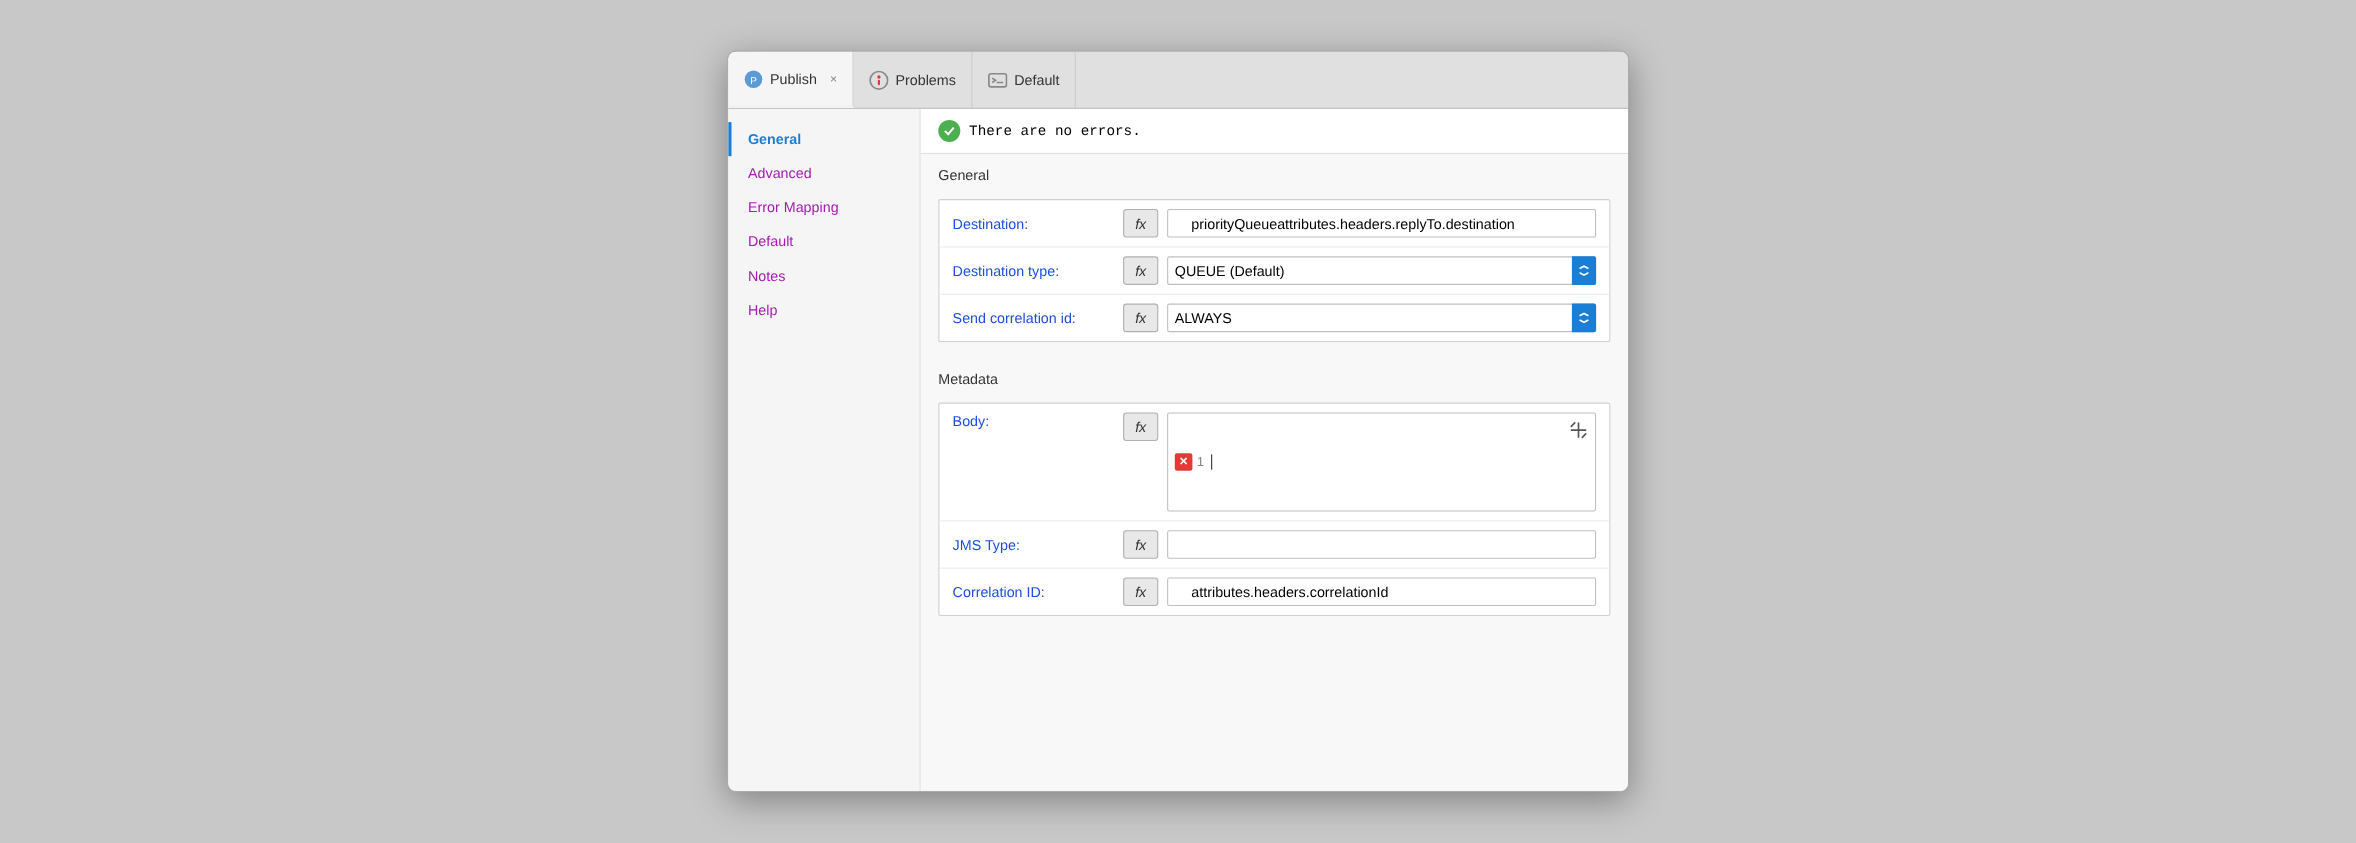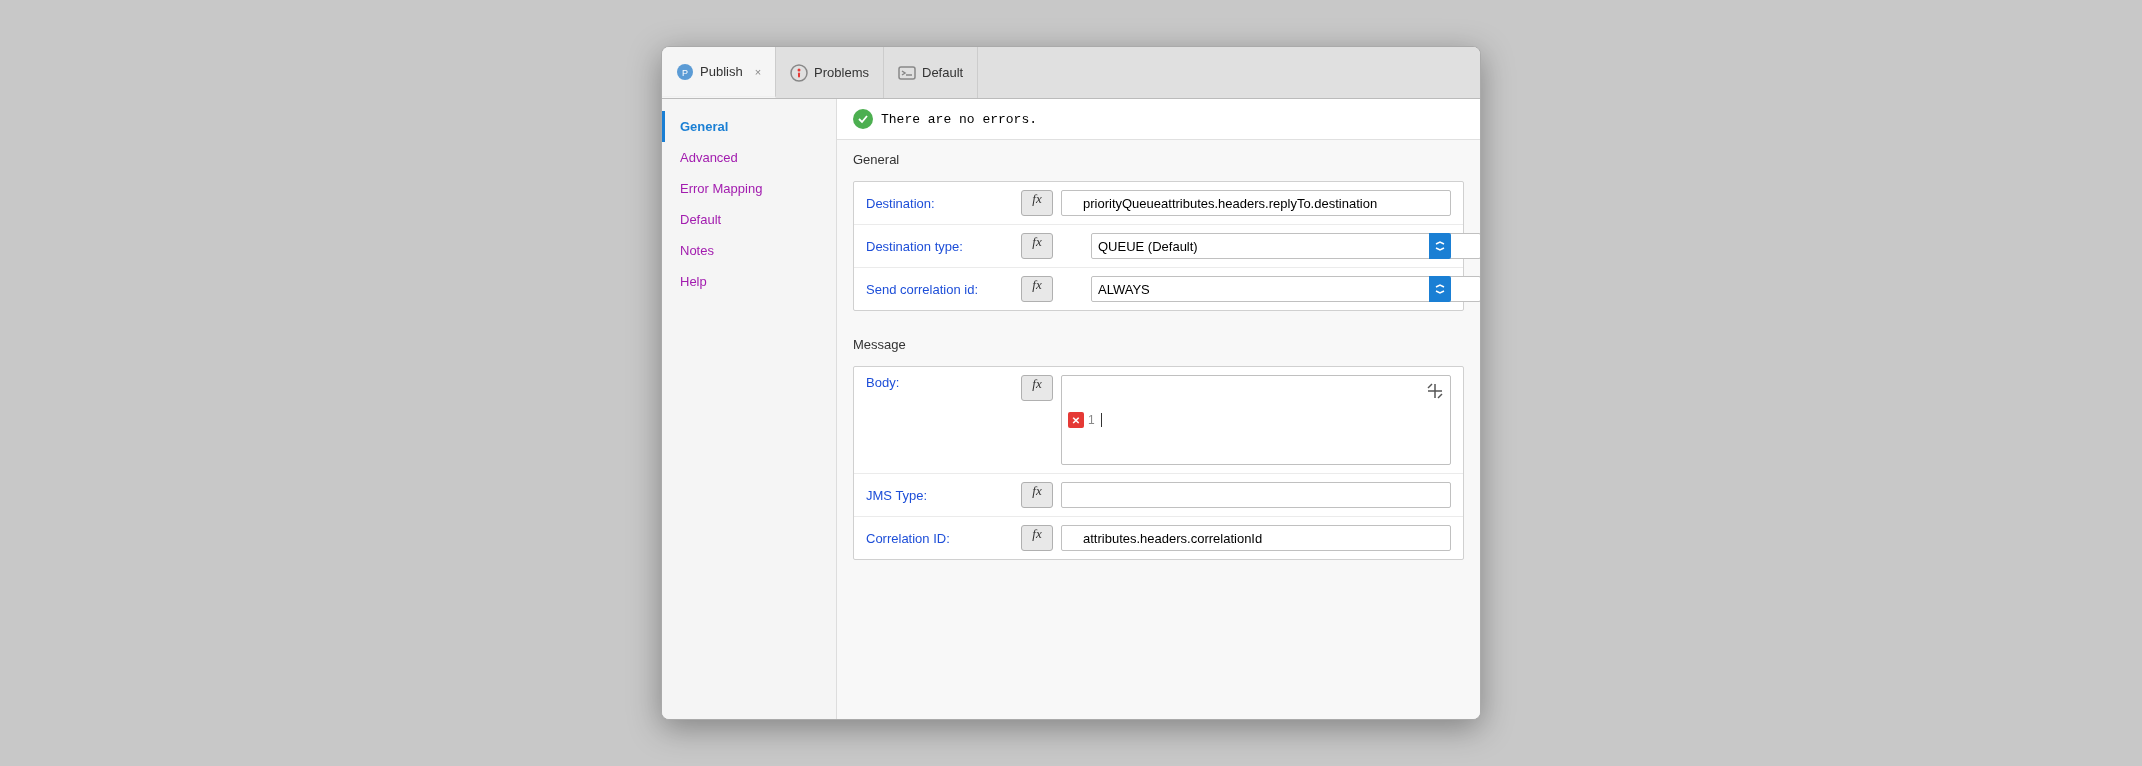--- a/index.html
+++ b/index.html
@@ -154,29 +154,29 @@
       font-size: 13px;
       flex-shrink: 0;
     }
     .fx-button {
       width: 32px;
       height: 26px;
       background: #e8e8e8;
       border: 1px solid #b0b0b0;
       border-radius: 3px;
       display: flex;
-      align-items: flex-start;
+      align-items: center;
       justify-content: center;
       cursor: pointer;
       margin-right: 8px;
       flex-shrink: 0;
       font-style: italic;
       font-size: 13px;
       color: #333;
-      font-family: Liberation Serif, serif;
+      font-family: Liberation Sans, sans-serif;
     }
     .form-input {
       flex: 1;
       height: 26px;
       border: 1px solid #c0c0c0;
       border-radius: 2px;
       padding: 0 21px;
       font-size: 13px;
       background: #fff;
       outline: none;
@@ -190,21 +190,20 @@
       height: 26px;
       border: 1px solid #c0c0c0;
       border-radius: 2px;
       padding: 0 6px;
       font-size: 13px;
       background: #fff;
       appearance: none;
       -webkit-appearance: none;
       cursor: pointer;
       outline: none;
-      margin-left: 30px;
     }
     .select-arrow {
       position: absolute;
       right: 0;
       top: 0;
       bottom: 0;
       width: 22px;
       background: #1a7fd4;
       border-radius: 0 2px 2px 0;
       display: flex;
@@ -394,21 +393,21 @@
                   <polyline points="2,4 6,2 10,4" fill="none" stroke="white" stroke-width="1.5"></polyline>
                   <polyline points="2,8 6,10 10,8" fill="none" stroke="white" stroke-width="1.5"></polyline>
                 </svg>
               </div>
             </div>
           </div>
         </div>
       </div>
 
       <div class="section">
-        <div class="section-title">Message</div>
+        <div class="section-title">Metadata</div>
         <div class="section-body">
 
           <div class="body-row">
             <div class="form-label">Body:</div>
             <div class="fx-button">
                 <em>fx</em>
               </div>
             <div class="body-editor">
               <div class="body-editor-top">
                 <div class="body-error-icon">✕</div>

